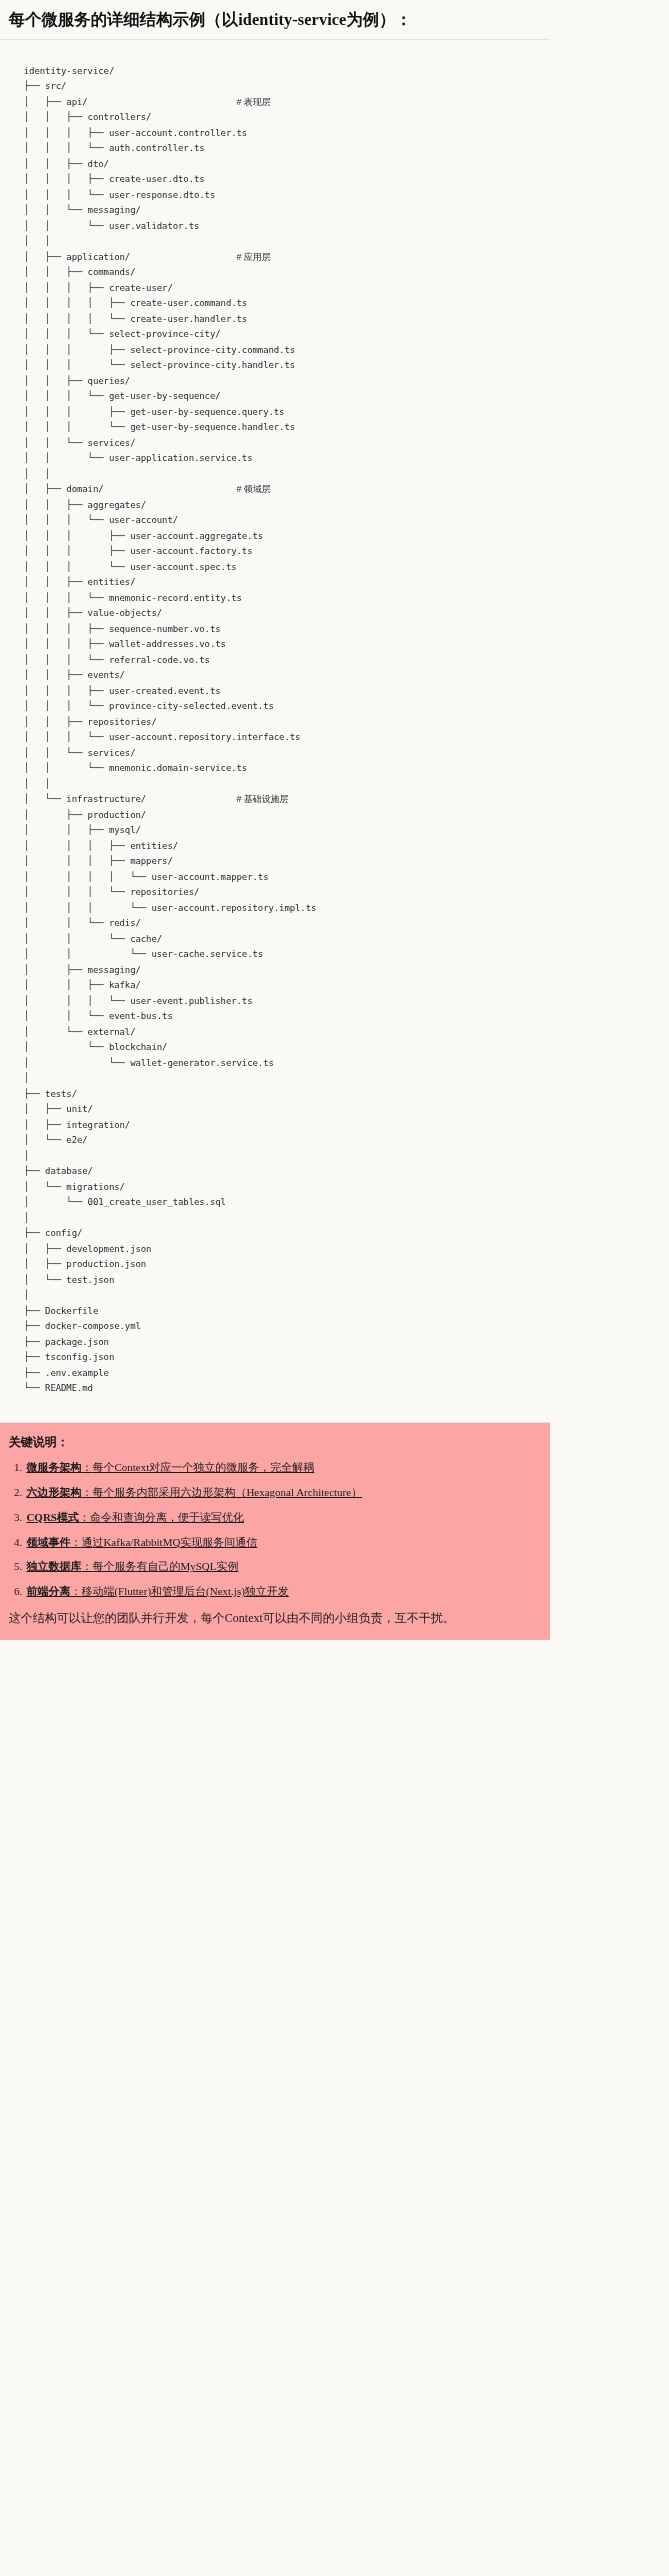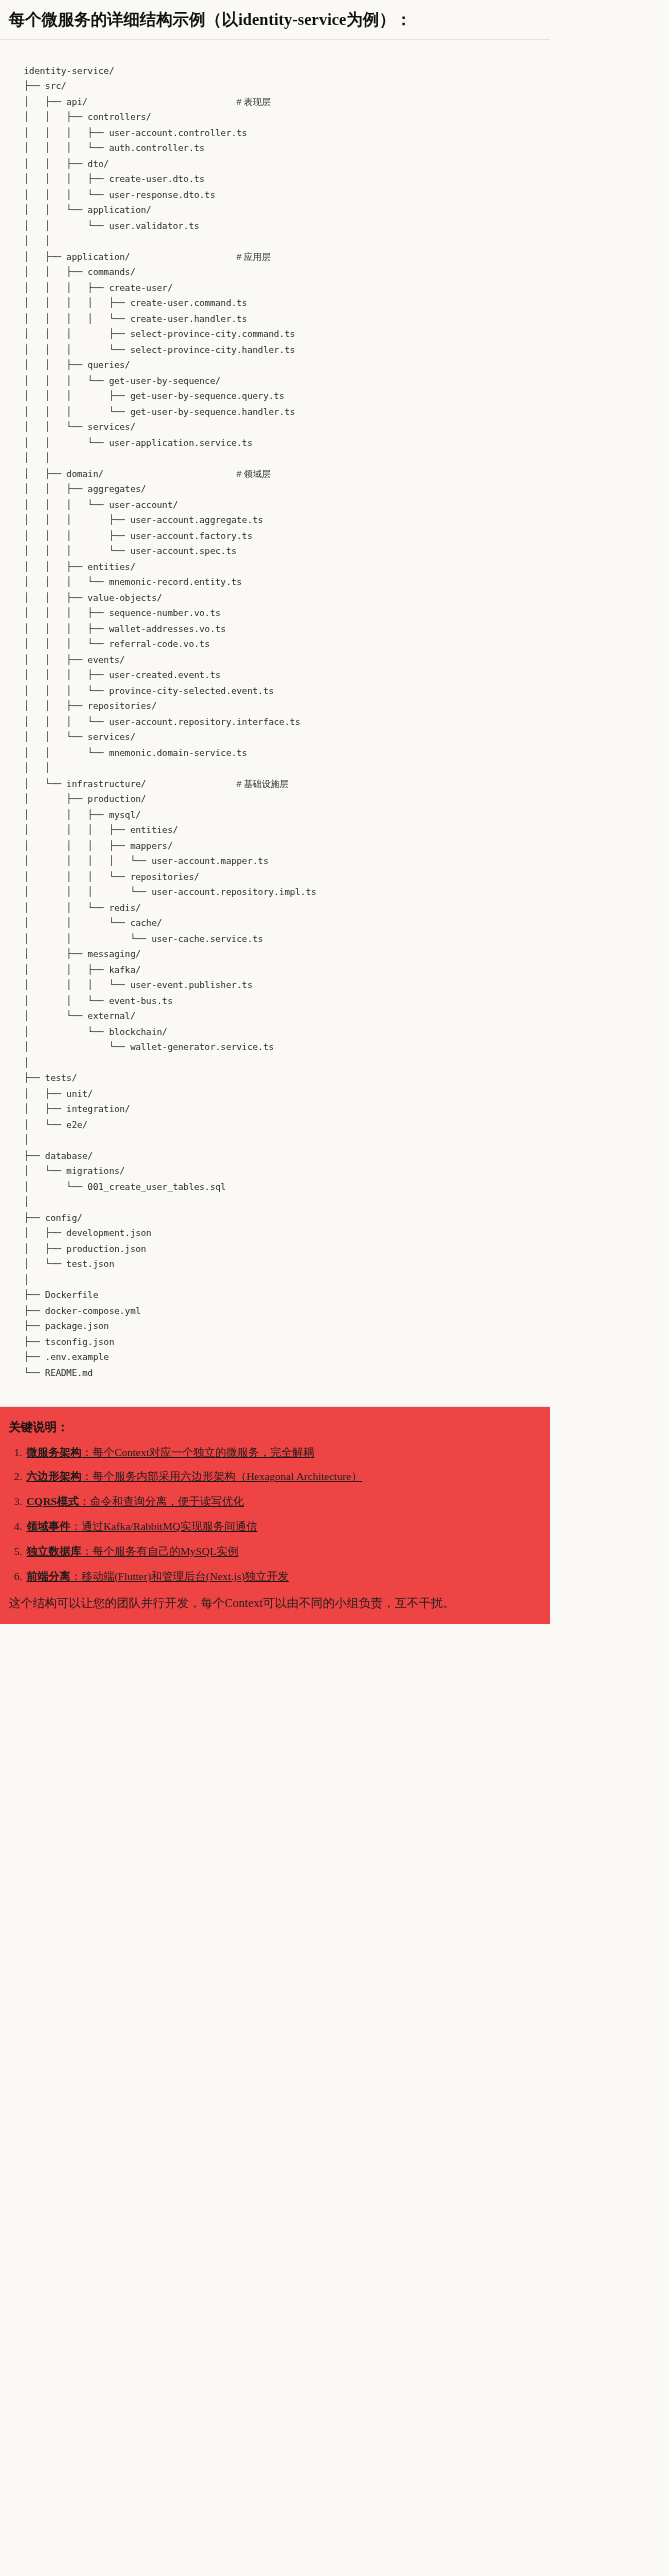--- a/index.html
+++ b/index.html
@@ -55,21 +55,21 @@
     min-height: 15.5px;
   }
   .tree .cmt {
     color: #24292e;
     font-family: "Liberation Sans", sans-serif;
     font-size: 9px;
   }
   
   .notes {
     padding: 11.3px 8.8px 12.5px 8.8px;
-    background: #ef4444;
+    background: #fca5a5;
   }
   .notes h2 {
     margin: 0 0 8.8px 0;
     font-family: "Liberation Sans", sans-serif;
     font-size: 12px;
     font-weight: bold;
     color: #101010;
   }
   ol.note-list {
     margin: 0 0 8.8px 0;
@@ -114,28 +114,29 @@
   <section class="tree-block">
     <pre class="tree" id="tree-root"><span class="row"><span>identity-service/</span>
 </span><span class="row"><span>├── src/</span>
 </span><span class="row"><span>│   ├── api/</span><span>                            </span><span class="cmt"># 表现层</span>
 </span><span class="row"><span>│   │   ├── controllers/</span>
 </span><span class="row"><span>│   │   │   ├── user-account.controller.ts</span>
 </span><span class="row"><span>│   │   │   └── auth.controller.ts</span>
 </span><span class="row"><span>│   │   ├── dto/</span>
 </span><span class="row"><span>│   │   │   ├── create-user.dto.ts</span>
 </span><span class="row"><span>│   │   │   └── user-response.dto.ts</span>
-</span><span class="row"><span>│   │   └── application/</span>
+</span><span class="row"><span>│   │   └── messaging/</span>
 </span><span class="row"><span>│   │       └── user.validator.ts</span>
 </span><span class="row"><span>│   │</span>
 </span><span class="row"><span>│   ├── application/</span><span>                    </span><span class="cmt"># 应用层</span>
 </span><span class="row"><span>│   │   ├── commands/</span>
 </span><span class="row"><span>│   │   │   ├── create-user/</span>
 </span><span class="row"><span>│   │   │   │   ├── create-user.command.ts</span>
 </span><span class="row"><span>│   │   │   │   └── create-user.handler.ts</span>
+</span><span class="row"><span>│   │   │   └── select-province-city/</span>
 </span><span class="row"><span>│   │   │       ├── select-province-city.command.ts</span>
 </span><span class="row"><span>│   │   │       └── select-province-city.handler.ts</span>
 </span><span class="row"><span>│   │   ├── queries/</span>
 </span><span class="row"><span>│   │   │   └── get-user-by-sequence/</span>
 </span><span class="row"><span>│   │   │       ├── get-user-by-sequence.query.ts</span>
 </span><span class="row"><span>│   │   │       └── get-user-by-sequence.handler.ts</span>
 </span><span class="row"><span>│   │   └── services/</span>
 </span><span class="row"><span>│   │       └── user-application.service.ts</span>
 </span><span class="row"><span>│   │</span>
 </span><span class="row"><span>│   ├── domain/</span><span>                         </span><span class="cmt"># 领域层</span>

